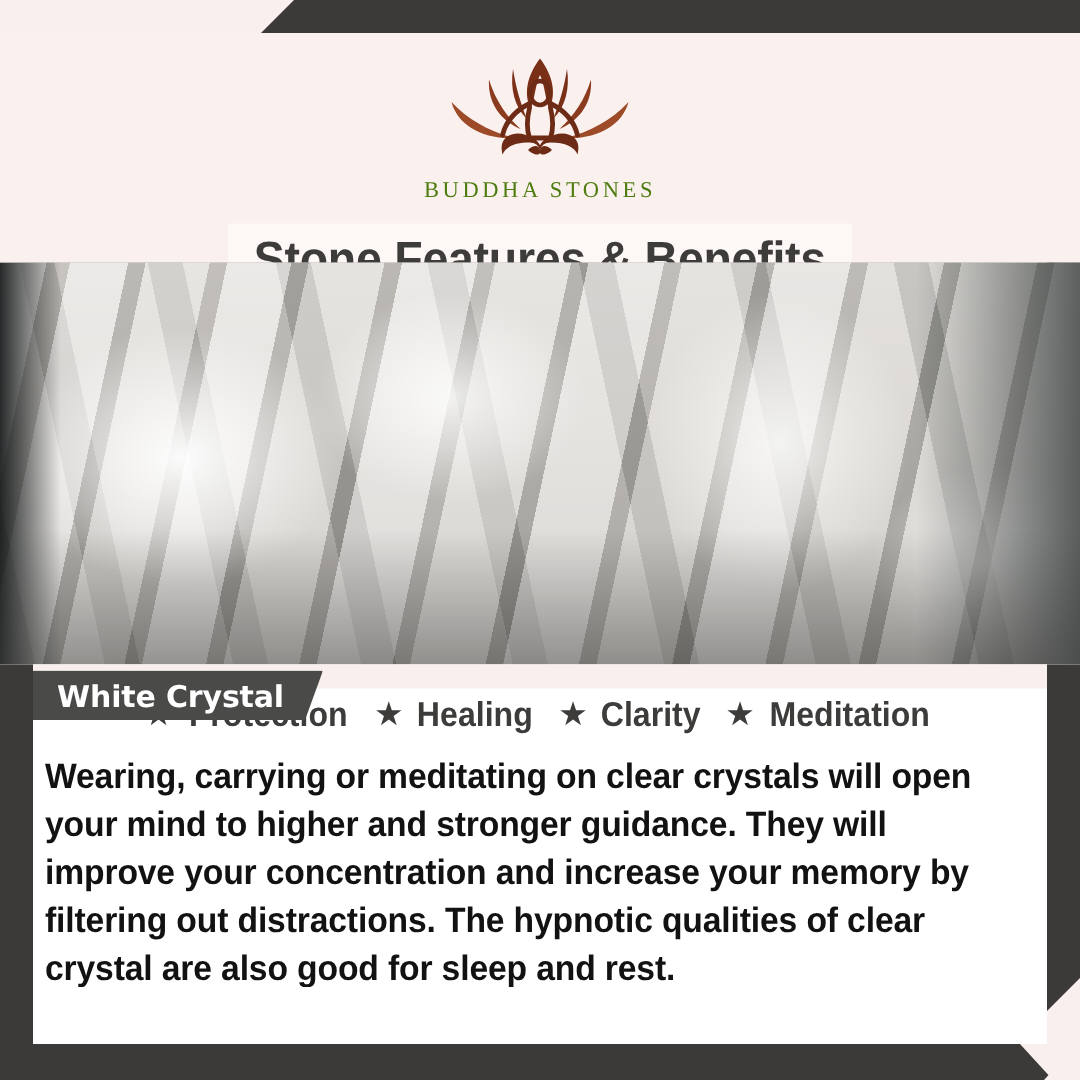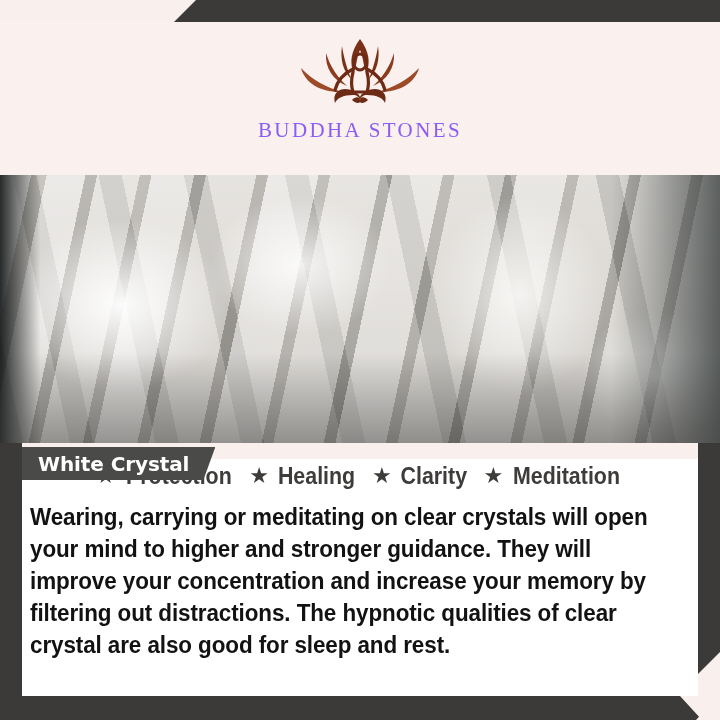--- a/index.html
+++ b/index.html
@@ -67,23 +67,23 @@
     text-align: center;
   }
   .logo-mark {
     display: block;
     margin: 0 auto;
   }
   .logo-text {
     display: block;
     margin-top: 2px;
     font-family: "Liberation Serif", serif;
-    font-size: 21px;
+    font-size: 15px;
     letter-spacing: 2.4px;
-    color: #8b5cf6;
+    color: #4d7c0f;
     line-height: 1;
   }
   .title-banner {
     position: absolute;
     left: 152px; top: 127px;
     width: 416px; height: 48px;
     background: #fdf8f6;
     display: flex;
     align-items: center;
     justify-content: center;
@@ -254,20 +254,23 @@
 
           <path d="M52 62 C56 58 64 58 70 62 C74 64 76 67 75 70 C74 67 72 65 68 65 C58 65 52 68 50 73 C49 69 49 65 52 62 Z" fill="#6d2a14" stroke="none"></path>
           <path d="M98 62 C94 58 86 58 80 62 C76 64 74 67 75 70 C76 67 78 65 82 65 C92 65 98 68 100 73 C101 69 101 65 98 62 Z" fill="#6d2a14" stroke="none"></path>
 
           <path d="M67 70 C70 67 74 66 75 70 C76 66 80 67 83 70 C80 73 76 74 75 72 C74 74 70 73 67 70 Z" fill="#6d2a14" stroke="none"></path>
         </g>
       </svg>
       <span class="logo-text">BUDDHA STONES</span>
     </div>
 
+    <div class="title-banner">
+      <span class="title-text">Stone Features &amp; Benefits</span>
+    </div>
   </div>
 
   <div class="photo">
     <div class="photo-bg"></div>
     <div class="photo-dark-left"></div>
     <div class="photo-dark-right"></div>
     <div class="photo-dark-bottom"></div>
   </div>
 
   <div class="stone-label">

